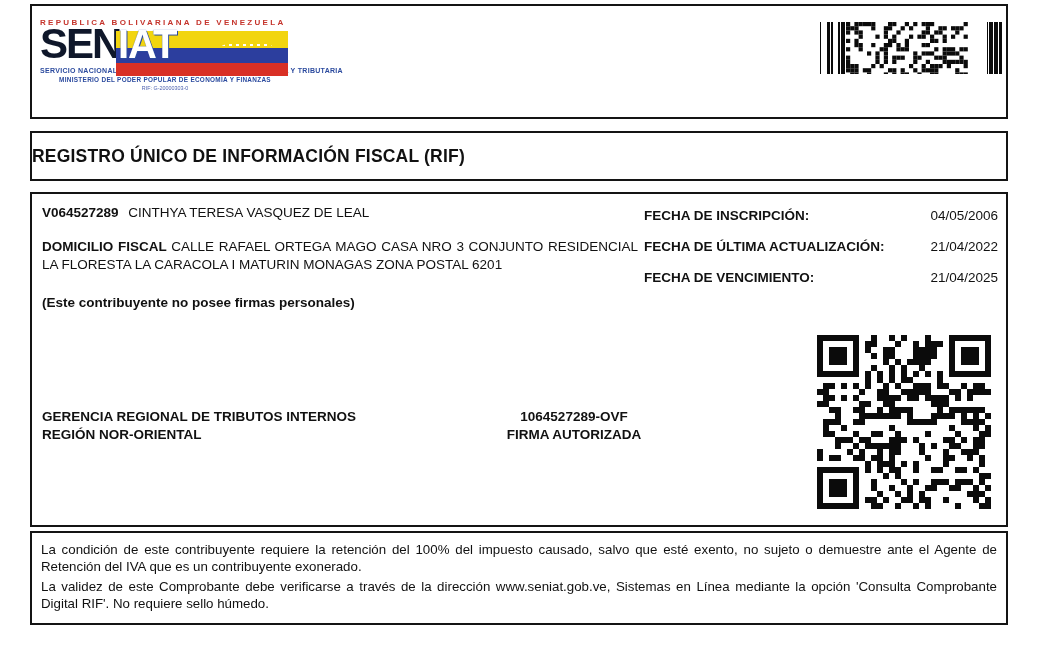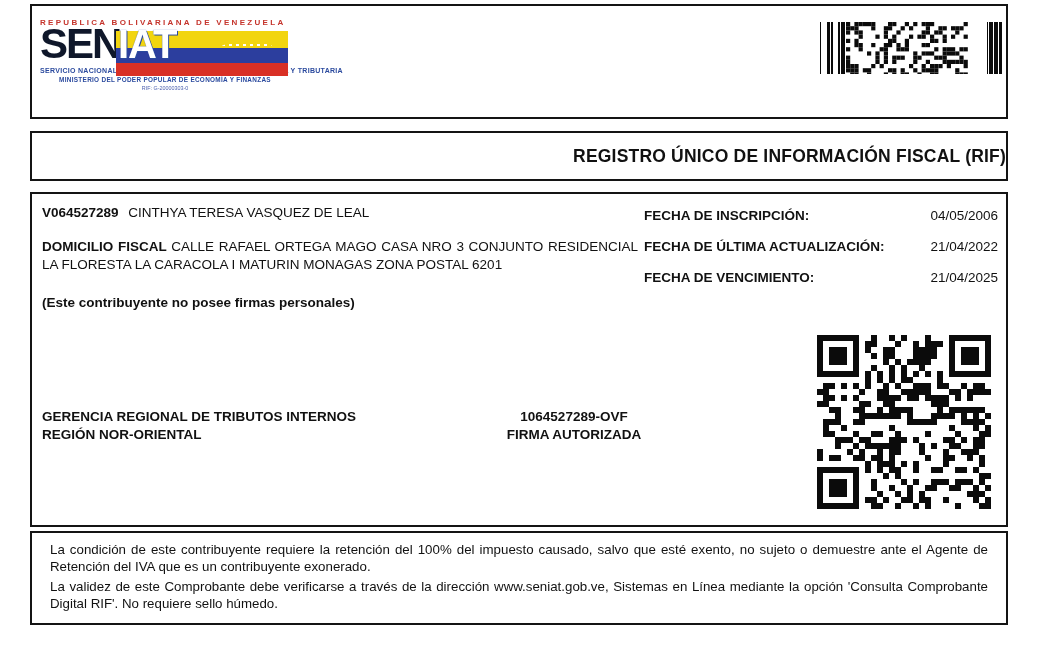--- a/index.html
+++ b/index.html
@@ -28,40 +28,40 @@
          border-radius:50% 50% 0 0/100% 100% 0 0;}
   .service{color:#2b4a9e;font-size:7px;font-weight:bold;letter-spacing:.3px;
            white-space:nowrap;margin-top:4px;text-align:center;width:250px;}
   .ministry{color:#2b4a9e;font-size:6.4px;font-weight:bold;letter-spacing:.3px;
             text-align:center;width:250px;margin-top:2px;}
   .logo-rif{color:#4a5fae;font-size:5.4px;text-align:center;width:250px;margin-top:2px;}
   .barcode{position:absolute;right:4px;top:16px;}
   .comprobante{position:absolute;right:5px;top:71px;font-size:13.5px;white-space:nowrap;}
 
   
-  .title-box{top:131px;height:50px;display:flex;align-items:center;justify-content:flex-end;}
+  .title-box{top:131px;height:50px;display:flex;align-items:center;justify-content:flex-start;}
   .title-box .t{font-size:17.5px;font-weight:bold;letter-spacing:.2px;}
 
   
   .main-box{top:192px;height:335px;}
   .rif-line{position:absolute;left:10px;top:11px;font-size:13.5px;white-space:nowrap;}
   .rif-line .name{margin-left:6px;}
   .address{position:absolute;left:10px;top:44px;width:596px;font-size:13.5px;
            line-height:18px;text-align:justify;}
   .note{position:absolute;left:10px;top:101px;font-size:13.5px;}
   .dates{position:absolute;left:612px;top:13px;width:354px;}
   .drow{display:flex;justify-content:space-between;font-size:13.5px;
         line-height:18px;margin-bottom:13px;white-space:nowrap;}
   .office{position:absolute;left:10px;top:214px;font-size:13.5px;line-height:18px;}
   .signature{position:absolute;left:392px;top:214px;width:300px;text-align:center;
              font-size:13.5px;line-height:18px;}
   .qr{position:absolute;left:785px;top:141px;}
 
   
-  .footer-box{top:531px;height:94px;padding:8px 18px;}
+  .footer-box{top:531px;height:94px;padding:8px 9px;}
   .footer-box p{margin:0;font-size:13.3px;line-height:17px;text-align:justify;}
   .footer-box p + p{margin-top:3px;}
 </style>
 </head>
 <body>
 
 <div>
 
   <div class="box header-box">
     <div class="logo">

